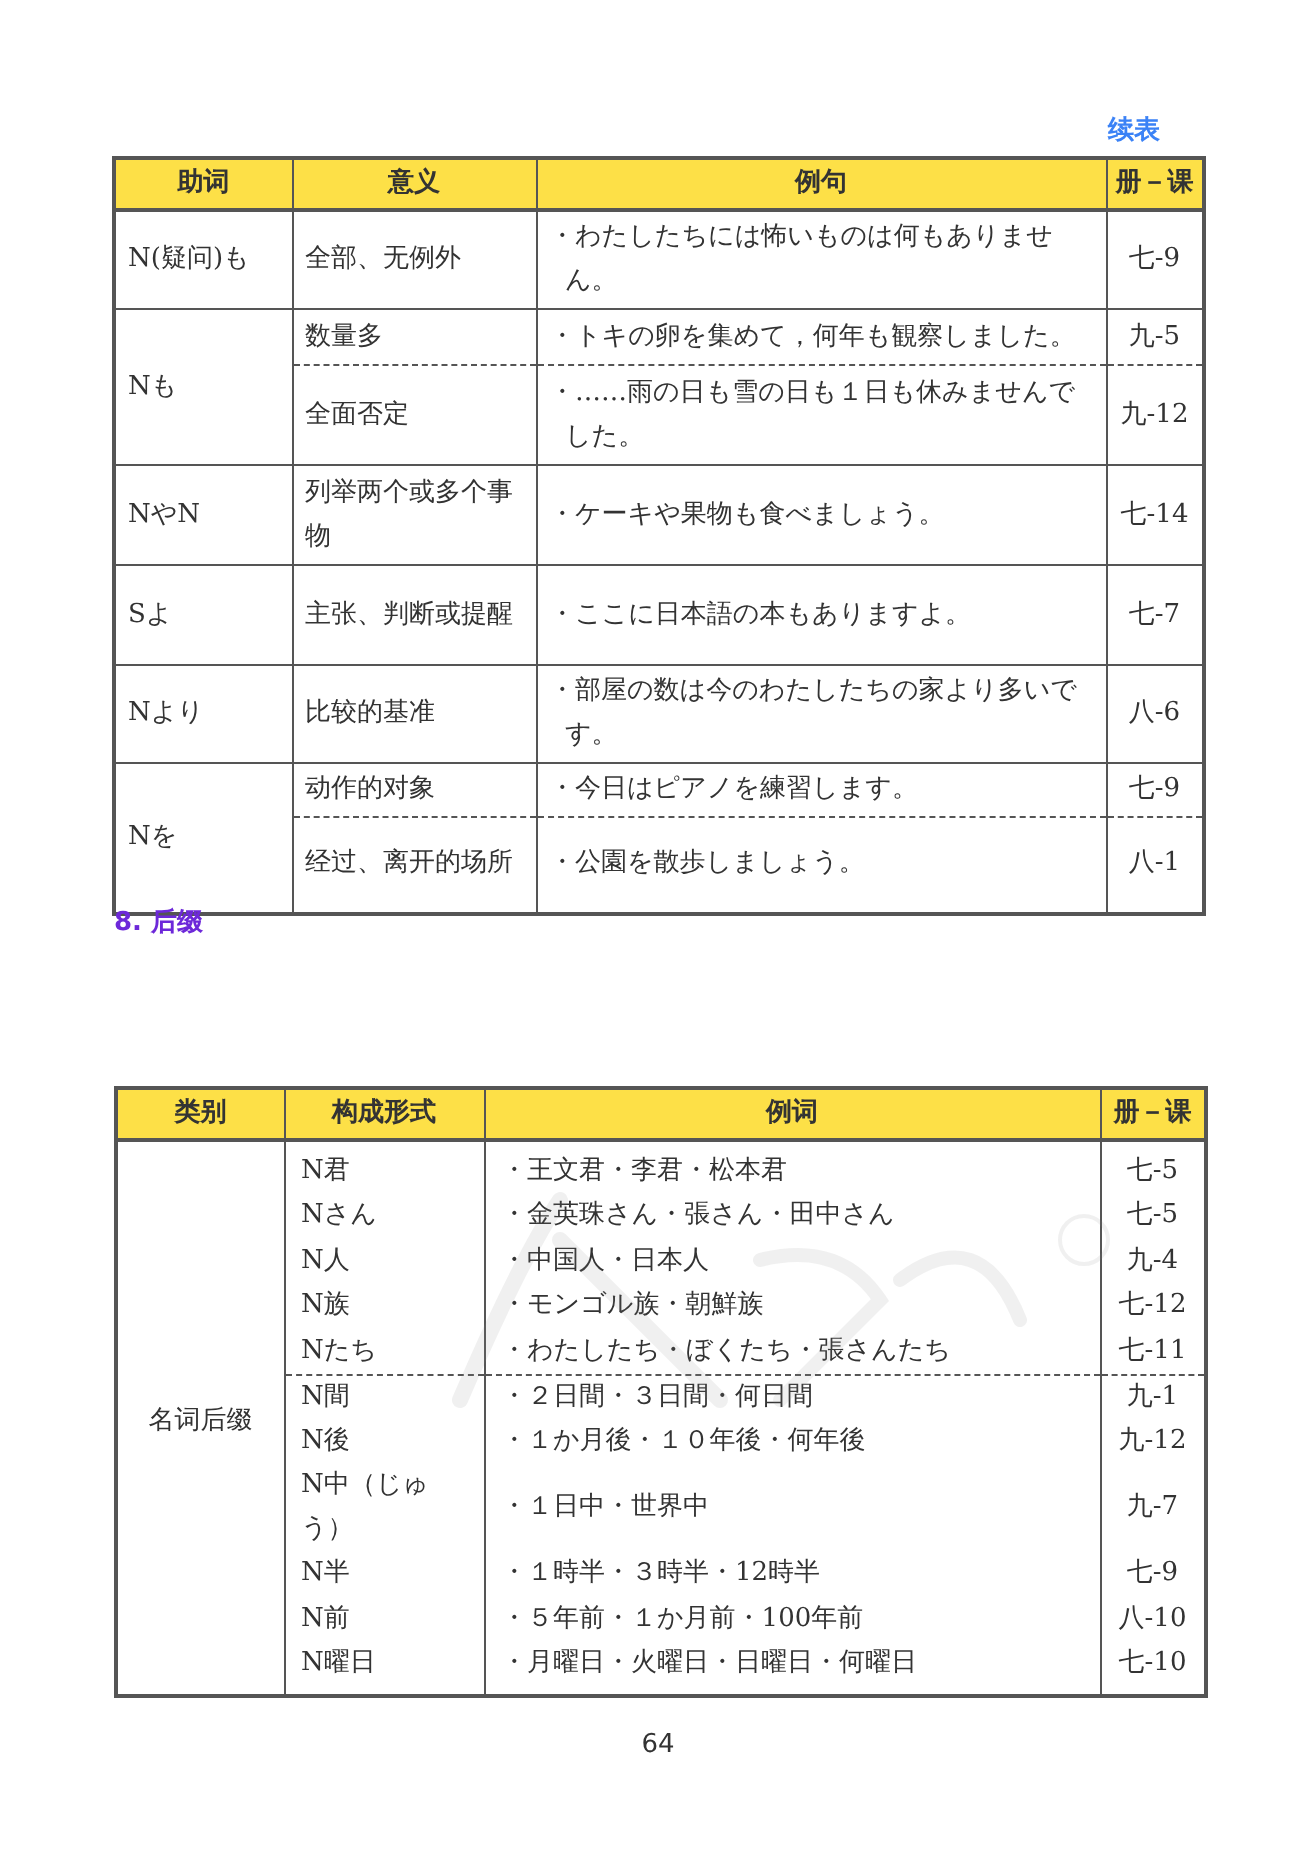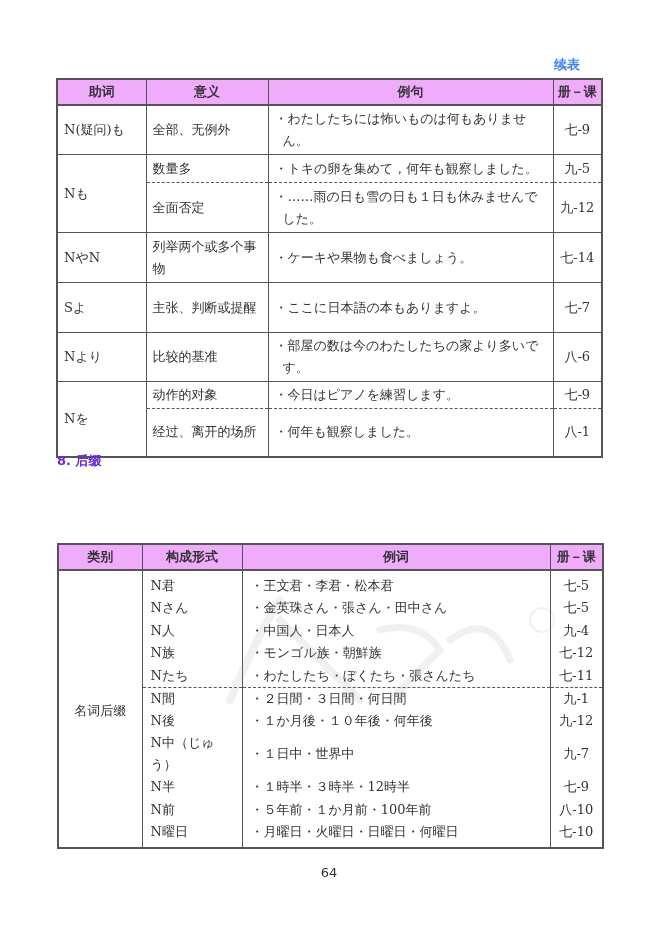--- a/index.html
+++ b/index.html
@@ -17,21 +17,21 @@
     }
 
     table { border-collapse: collapse; position: absolute; table-layout: fixed; }
     td, th {
       border: 1px solid #555;
       font-size: 13px; line-height: 22px;
       vertical-align: middle; text-align: left;
       color: #333;
     }
     th {
-      background: #f0abfc;
+      background: #fde047;
       font-family: "DejaVu Sans", "Liberation Sans", sans-serif;
       font-weight: bold; text-align: center; height: 26px;
       border-top: 2px solid #555; border-bottom: 2px solid #555;
     }
 
     
     #t1 { left: 56px; top: 78px; width: 545px; border: 2px solid #555; }
     #t1 td { padding: 2px 6px; }
     #t1 td.lesson { text-align: center; padding: 2px 2px; }
     #t1 tr.r1 td { height: 28px; }
@@ -129,21 +129,21 @@
         <td class="lesson">八-6</td>
       </tr>
       <tr class="dash-bottom" style="height:26px">
         <td rowspan="2">Nを</td>
         <td class="db">动作的对象</td>
         <td class="ex db">・今日はピアノを練習します。</td>
         <td class="lesson db">七-9</td>
       </tr>
       <tr class="dash-top" style="height:48px">
         <td class="dt">经过、离开的场所</td>
-        <td class="ex dt">・何年も観察しました。</td>
+        <td class="ex dt">・公園を散歩しましょう。</td>
         <td class="lesson dt">八-1</td>
       </tr>
     </tbody>
   </table>
 
   <div class="section-title">8. 后缀</div>
 
   <table id="t2">
     <colgroup>
       <col style="width:84px">

